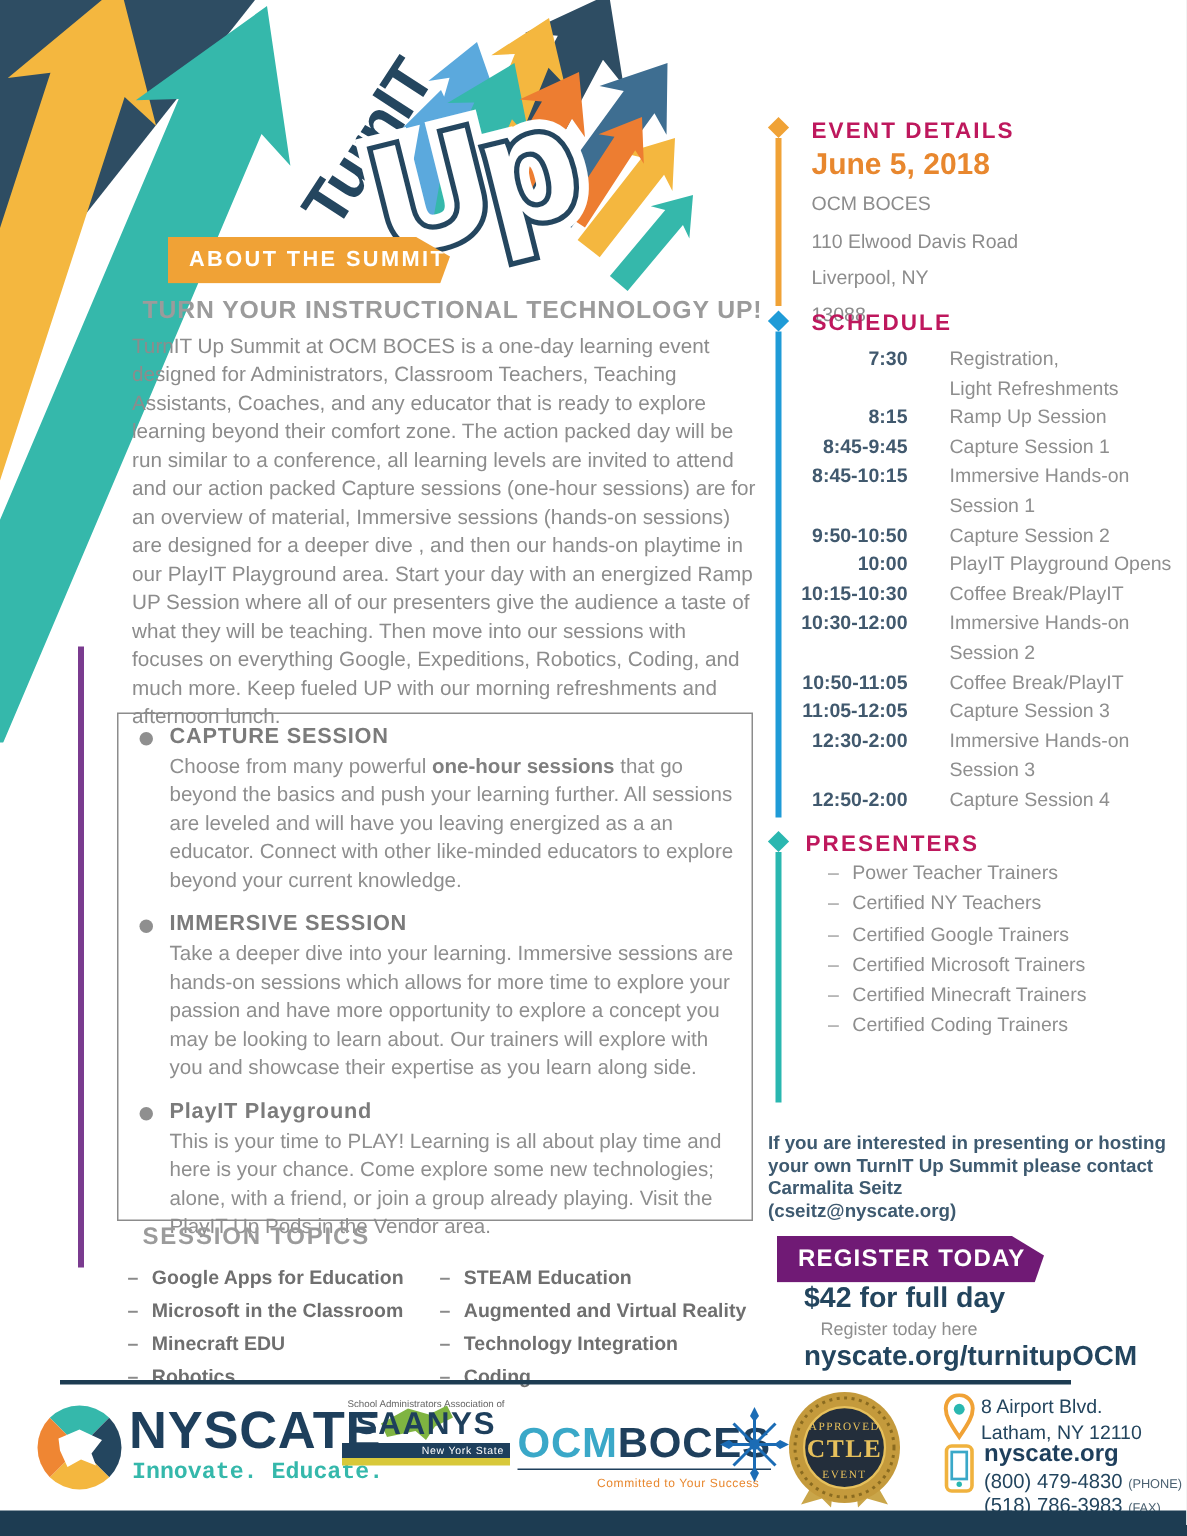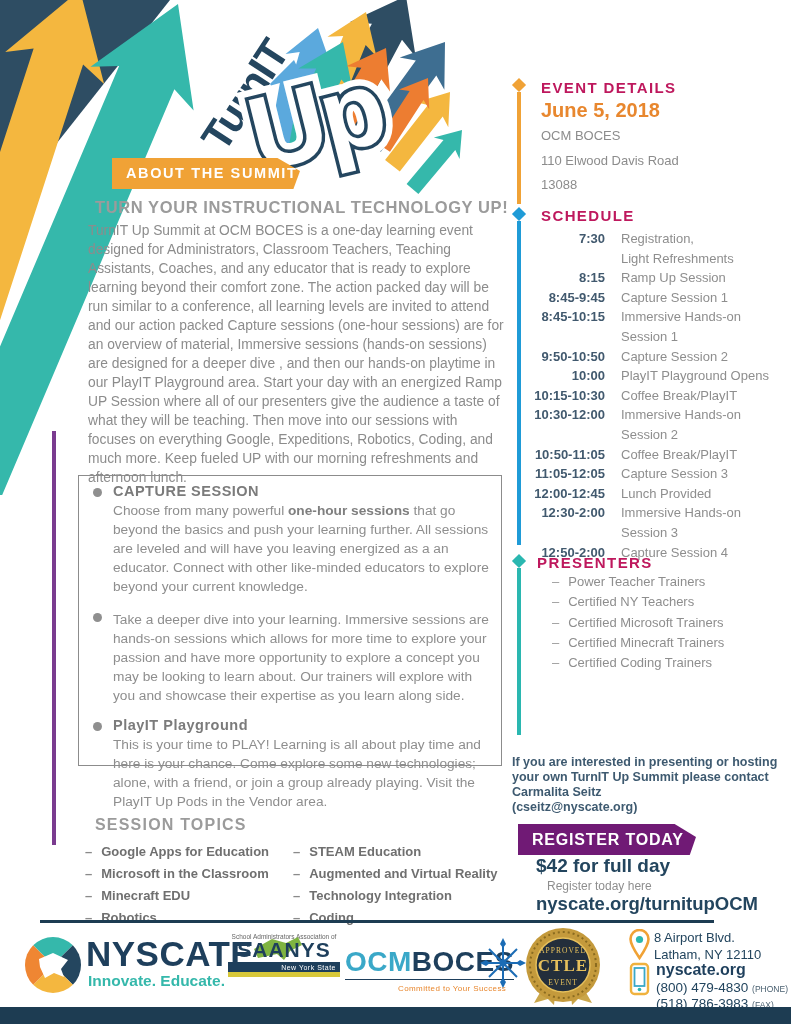--- a/index.html
+++ b/index.html
@@ -18,21 +18,21 @@
     color:#fff;font-weight:bold;font-size:14.5px;letter-spacing:1.6px;
     line-height:31px;padding-left:14px;box-sizing:border-box;}
 
   .headline{left:95px;top:198px;width:430px;font-size:16.5px;font-weight:bold;
     color:#9b9b9b;letter-spacing:.6px;}
   .intro{left:88px;top:221px;width:420px;font-size:13.8px;line-height:19px;color:#8c8c8c;margin:0;}
 
   .purple-rule{left:52px;top:431px;width:4px;height:414px;background:#7a3b8f;}
 
   
-  .session-box{left:78px;top:475px;width:424px;height:291px;border:1.5px solid #8c8c8c;
+  .session-box{left:78px;top:475px;width:424px;height:339px;border:1.5px solid #8c8c8c;
     box-sizing:border-box;padding:7px 12px 0 12px;}
   .sitem{display:flex;gap:11px;margin-bottom:12px;}
   .bullet{width:9px;height:9px;border-radius:50%;background:#8f8f8f;margin-top:5px;margin-left:2px;flex:none;}
   .stext h3{margin:0;font-size:14.5px;color:#7b7b7b;letter-spacing:.5px;}
   .stext p{margin:2px 0 0 0;font-size:13.7px;line-height:19px;color:#8e8e8e;}
   .stext b{color:#7f7f7f;}
 
   
   .topics-title{left:95px;top:816px;font-size:16px;font-weight:bold;color:#9b9b9b;letter-spacing:1.2px;}
   .topics{list-style:none;margin:0;padding:0;}
@@ -43,21 +43,21 @@
 
   
   .diamond{width:10px;height:10px;transform:rotate(45deg);}
   .vline{width:3.5px;}
   .rc-head{font-size:15px;font-weight:bold;color:#be185d;letter-spacing:1.4px;}
   .ed-date{left:541px;top:99px;font-size:20px;font-weight:bold;color:#e8872e;}
   .ed-addr{left:541px;top:124px;font-size:13px;color:#8c8c8c;}
   .ed-addr div{line-height:24.5px;}
 
   .schedule-rows{left:527px;top:229px;width:262px;}
-  .srow{display:grid;grid-template-columns:78px 1fr;column-gap:16px;}
+  .srow{display:grid;grid-template-columns:78px 1fr;column-gap:28px;}
   .stime{text-align:right;font-weight:bold;font-size:13px;color:#41596e;line-height:19.6px;}
   .sdesc{font-size:13px;color:#8e8e8e;line-height:19.6px;white-space:pre-line;}
 
   .presenters-list{left:552px;top:572px;list-style:none;margin:0;padding:0;}
   .presenters-list li{font-size:13px;color:#8e8e8e;line-height:20.3px;}
   .presenters-list li::before{content:"–";margin-right:9px;color:#9a9a9a;}
 
   .contact-note{left:512px;top:755px;width:278px;
     font-size:12.5px;font-weight:bold;color:#3e5a70;line-height:15px;}
 
@@ -65,21 +65,21 @@
     clip-path:polygon(0 0,88% 0,100% 42%,96.5% 100%,0 100%);
     color:#fff;font-weight:bold;font-size:16px;letter-spacing:.8px;line-height:31px;
     padding-left:14px;box-sizing:border-box;}
   .price{left:536px;top:855px;font-size:19px;font-weight:bold;color:#23455e;}
   .reg-note{left:547px;top:879px;font-size:12px;color:#8e8e8e;}
   .reg-url{left:536px;top:893px;font-size:18.5px;font-weight:bold;color:#23455e;}
 
   
   .footer-rule{left:40px;top:920px;width:674px;height:2.5px;background:#1d3c52;}
   .nyscate-name{left:86px;top:934px;font-size:35px;font-weight:bold;color:#1e3f5c;letter-spacing:.5px;}
-  .nyscate-tag{left:88px;top:972px;font-size:15.5px;font-weight:bold;color:#35b8ab;}
+  .nyscate-tag{left:88px;top:972px;font-size:15.5px;font-weight:bold;color:#35b8ab;font-family:Liberation Mono, monospace;}
 
   .saanys{left:228px;top:933px;width:112px;text-align:center;}
   .saanys-arc{font-size:6.5px;color:#666;white-space:nowrap;}
   .saanys-name{font-size:21px;font-weight:bold;color:#1e3f5c;letter-spacing:1px;margin-top:-2px;position:relative;z-index:2;}
   .saanys-bar{background:#1e3f5c;color:#fff;font-size:7px;text-align:right;
     padding:2px 4px 1px 0;letter-spacing:.5px;}
   .saanys-gold{height:5px;background:#d8c83a;}
   .saanys-state{position:absolute;left:24px;top:2px;z-index:1;}
 
   .ocm-line{left:345px;top:946px;font-size:28px;font-weight:bold;letter-spacing:.5px;
@@ -165,20 +165,21 @@
     <div class="sitem">
       <span class="bullet"></span>
       <div class="stext">
         <h3>CAPTURE SESSION</h3>
         <p><span>Choose from many powerful </span><b>one-hour sessions</b><span> that go beyond the basics and push your learning further. All sessions are leveled and will have you leaving energized as a an educator. Connect with other like-minded educators to explore beyond your current knowledge.</span></p>
       </div>
     </div>
     <div class="sitem">
       <span class="bullet"></span>
       <div class="stext">
+        <h3>IMMERSIVE SESSION</h3>
         <p>Take a deeper dive into your learning. Immersive sessions are hands-on sessions which allows for more time to explore your passion and have more opportunity to explore a concept you may be looking to learn about.  Our trainers will explore with you and showcase their expertise as you learn along side.</p>
       </div>
     </div>
     <div class="sitem">
       <span class="bullet"></span>
       <div class="stext">
         <h3>PlayIT Playground</h3>
         <p>This is your time to PLAY! Learning is all about play time and here is your chance. Come explore some new technologies;  alone, with a friend, or join a group already playing. Visit the PlayIT Up Pods in the Vendor area.</p>
       </div>
     </div>
@@ -201,20 +202,21 @@
     </ul>
 
   <div class="abs diamond" style="left:514px;top:80px;background:#f0a236;"></div>
   <div class="abs vline" style="left:517px;top:92px;height:112px;background:#f0a236;"></div>
   <div class="abs rc-head" style="left:541px;top:79px;">EVENT DETAILS</div>
   <div class="abs ed-date">June 5, 2018</div>
   <div class="abs ed-addr">
 
   <div>OCM BOCES</div>
       <div>110 Elwood Davis Road</div>
+      <div>Liverpool, NY</div>
       <div>13088</div>
     </div>
 
   <div class="abs diamond" style="left:514px;top:209px;background:#1f9bd7;"></div>
   <div class="abs vline" style="left:517px;top:221px;height:324px;background:#1f9bd7;"></div>
   <div class="abs rc-head" style="left:541px;top:207px;">SCHEDULE</div>
   <div class="abs schedule-rows">
 
       <div class="srow">
         <div class="stime">7:30</div>
@@ -260,44 +262,41 @@
       <div class="srow">
         <div class="stime">10:50-11:05</div>
         <div class="sdesc">Coffee Break/PlayIT</div>
       </div>
 
       <div class="srow">
         <div class="stime">11:05-12:05</div>
         <div class="sdesc">Capture Session 3</div>
       </div>
 
-      <div class="srow">
-        <div class="stime">12:00-12:45</div>
-        <div class="sdesc">Lunch Provided</div>
-      </div>
 
       <div class="srow">
         <div class="stime">12:30-2:00</div>
         <div class="sdesc">Immersive Hands-on Session 3</div>
       </div>
 
       <div class="srow">
         <div class="stime">12:50-2:00</div>
         <div class="sdesc">Capture Session 4</div>
       </div>
 
     </div>
 
   <div class="abs diamond" style="left:514px;top:556px;background:#2ab7b0;"></div>
   <div class="abs vline" style="left:517px;top:568px;height:167px;background:#2ab7b0;"></div>
   <div class="abs rc-head" style="left:537px;top:554px;">PRESENTERS</div>
   <ul class="abs presenters-list">
 
   <li>Power Teacher Trainers</li>
       <li>Certified NY Teachers</li>
+      <li>Certified Google Trainers</li>
       <li>Certified Microsoft Trainers</li>
       <li>Certified Minecraft Trainers</li>
       <li>Certified Coding Trainers</li>
     </ul>
 
   <div class="abs contact-note">
 
   <div>If you are interested in presenting or hosting</div>
       <div>your own TurnIT Up Summit please contact</div>
       <div>Carmalita Seitz</div>

